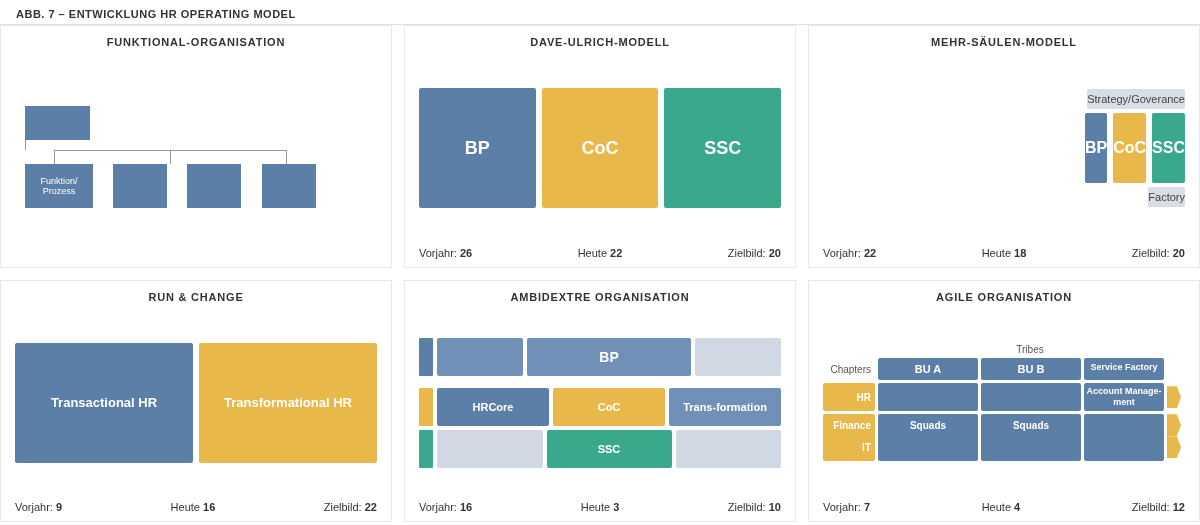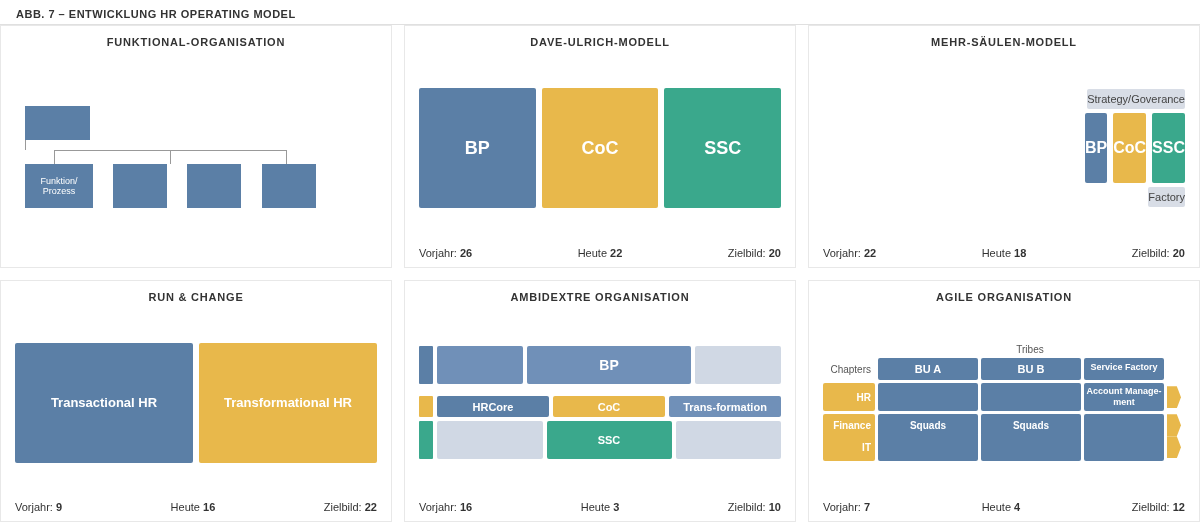--- a/index.html
+++ b/index.html
@@ -260,21 +260,21 @@
 
         <div class="amb-row" style="height:38px;">
           <div class="amb-stripe amb-stripe-blue"></div>
           <div class="amb-inner">
             <div class="amb-box amb-bp" style="flex:1;"></div>
             <div class="amb-box" style="flex:2;background:#7090b8;font-size:14px;">BP</div>
             <div class="amb-box" style="flex:1;background:#d0d8e4;"></div>
           </div>
         </div>
 
-        <div class="amb-row" style="height:21px;margin-top:8px;">
+        <div class="amb-row" style="height:38px;margin-top:8px;">
           <div class="amb-stripe amb-stripe-yellow"></div>
           <div class="amb-inner">
             <div class="amb-box amb-hrcore" style="flex:1.2;">HRCore</div>
             <div class="amb-box amb-coc" style="flex:1.2;">CoC</div>
             <div class="amb-box amb-transf" style="flex:1.2;">Trans-formation</div>
           </div>
         </div>
 
         <div class="amb-row" style="height:38px;">
           <div class="amb-stripe amb-stripe-teal"></div>

